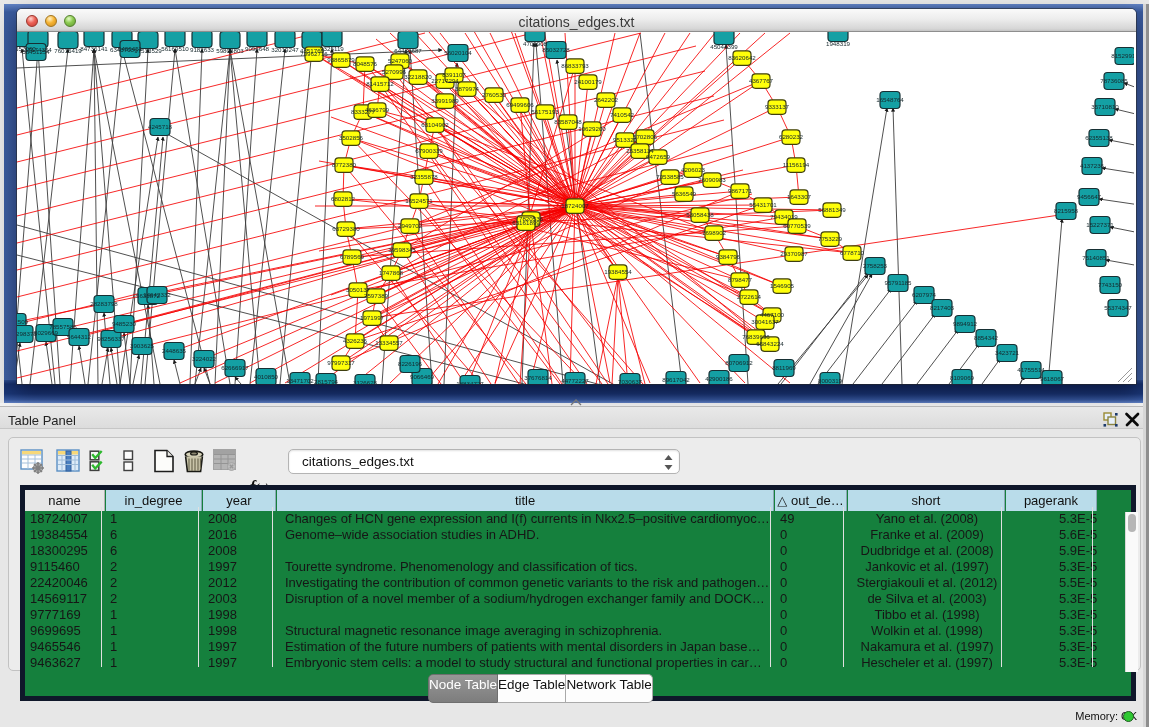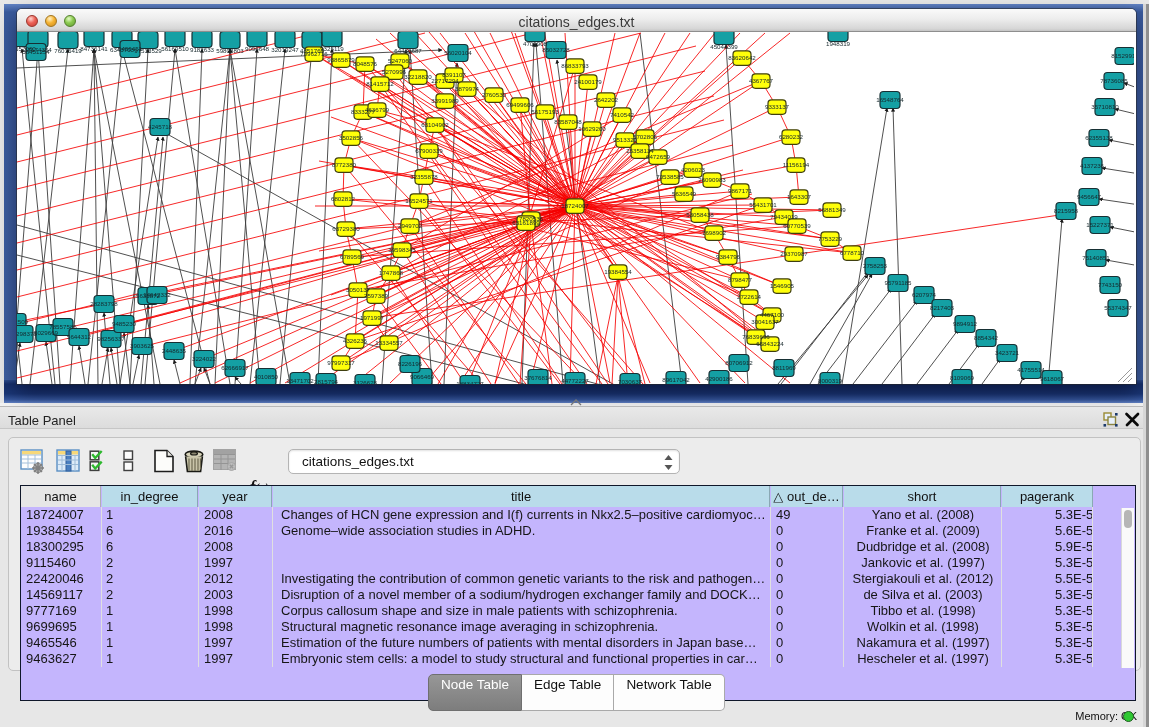--- a/index.html
+++ b/index.html
@@ -19,39 +19,39 @@
 #panel { position:absolute; left:0; top:406px; width:1149px; height:321px; background:#e7e7e7; }
 #pbar { position:absolute; left:0; top:0; width:100%; height:23px;
   background:linear-gradient(#e9e9e9,#dcdcdc); border-top:1px solid #b8b8b8; border-bottom:1px solid #c6c6c6; }
 #pbar span { position:absolute; left:8px; top:6px; font-size:13px; color:#222; }
 #inner { position:absolute; left:8px; top:31px; width:1133px; height:234px;
   background:#ececec; border:1px solid #c2c2c2; border-radius:5px; }
 #combo { position:absolute; left:288px; top:449px; width:392px; height:25px; background:#fff;
   border:1px solid #b4b4b4; border-radius:5px; box-shadow:inset 0 1px 2px rgba(0,0,0,.12); }
 #combo b { position:absolute; left:13px; top:4px; font-weight:400; font-size:13.5px; color:#111; }
 #tablewrap { position:absolute; left:20px; top:485px; width:1116px; height:216px;
-  background:#c4b5fd; border:1px solid #0f172a; }
+  background:#15803d; border:5px solid #0f172a; }
 #thead { position:absolute; left:0; top:0; height:21px; width:1114px; font-size:13px; color:#111; }
 .th { position:absolute; top:0; height:21px; border-right:1px solid #8aa8b4; background:#b9dcea;
   text-align:center; line-height:21px; }
 #tbody { position:absolute; left:0; top:21px; width:1114px; font-size:13px; color:#161616; }
 .tr { position:relative; height:16px; line-height:16px; white-space:nowrap; }
 .c { position:absolute; top:0; height:16px; overflow:hidden; }
 .c0 { left:5px;  width:75px; }
 .c1 { left:85px; width:90px; }
 .c2 { left:183px; width:70px; }
 .c3 { left:260px; width:485px; }
 .c4 { left:755px; width:70px; }
 .c5 { left:823px; width:158px; text-align:center; }
 .c6 { left:987px; width:85px;margin-left:47px; }
 #vsb { position:absolute; left:1100px; top:22px; width:13px; height:160px; background:#fafafa;
   border-left:1px solid #d9d9d9; }
 #vsb i { position:absolute; left:2px; top:2px; width:8px; height:18px; background:#b6b6b6; border-radius:4px; }
 #tabs { position:absolute; left:428px; top:674px; height:21px; font-size:13.5px; }
-.seg { float:left; height:37px; line-height:20px; padding:0 12px; background:#fdfdfd;
+.seg { float:left; height:29px; line-height:20px; padding:0 0; background:#fdfdfd;
   border:1px solid #a9a9a9; border-left:none; color:#111; }
 .seg.sel { background:linear-gradient(#979797,#7d7d7d); color:#fff; border:1px solid #6f6f6f;
   border-radius:5px 0 0 5px; }
 .seg.last { border-radius:0 5px 5px 0; }
 #mem { position:absolute; left:16px; top:710px; width:1121px; text-align:right; font-size:11px; color:#111; }
 #dot { position:absolute; left:1123px; top:711px; width:11px; height:11px; border-radius:50%;
   background:#2fc832; border:1px solid #1e5c20; }
 #redge1 { position:absolute; left:1143px; top:4px; width:3px; height:727px; background:#d7d7d7; }
 #redge2 { position:absolute; left:1146px; top:4px; width:3px; height:727px; background:#8f8f8f; }
 .icon { position:absolute; top:449px; }
@@ -793,20 +793,21 @@
         <div class="c c1">6</div>
         <div class="c c2">2008</div>
         <div class="c c4">0</div>
         <div class="c c5">Dudbridge et al. (2008)</div>
         <div class="c c6">5.9E-5</div>
       </div>
 <div class="tr">
         <div class="c c0">9115460</div>
         <div class="c c1">2</div>
         <div class="c c2">1997</div>
+        <div class="c c3">Tourette syndrome. Phenomenology and classification of tics.</div>
         <div class="c c4">0</div>
         <div class="c c5">Jankovic et al. (1997)</div>
         <div class="c c6">5.3E-5</div>
       </div>
 <div class="tr">
         <div class="c c0">22420046</div>
         <div class="c c1">2</div>
         <div class="c c2">2012</div>
         <div class="c c3">Investigating the contribution of common genetic variants to the risk and pathogen…</div>
         <div class="c c4">0</div>
@@ -819,21 +820,20 @@
         <div class="c c2">2003</div>
         <div class="c c3">Disruption of a novel member of a sodium/hydrogen exchanger family and DOCK…</div>
         <div class="c c4">0</div>
         <div class="c c5">de Silva et al. (2003)</div>
         <div class="c c6">5.3E-5</div>
       </div>
 <div class="tr">
         <div class="c c0">9777169</div>
         <div class="c c1">1</div>
         <div class="c c2">1998</div>
-        <div class="c c3">Corpus callosum shape and size in male patients with schizophrenia.</div>
         <div class="c c4">0</div>
         <div class="c c5">Tibbo et al. (1998)</div>
         <div class="c c6">5.3E-5</div>
       </div>
 <div class="tr">
         <div class="c c0">9699695</div>
         <div class="c c1">1</div>
         <div class="c c2">1998</div>
         <div class="c c3">Structural magnetic resonance image averaging in schizophrenia.</div>
         <div class="c c4">0</div>

